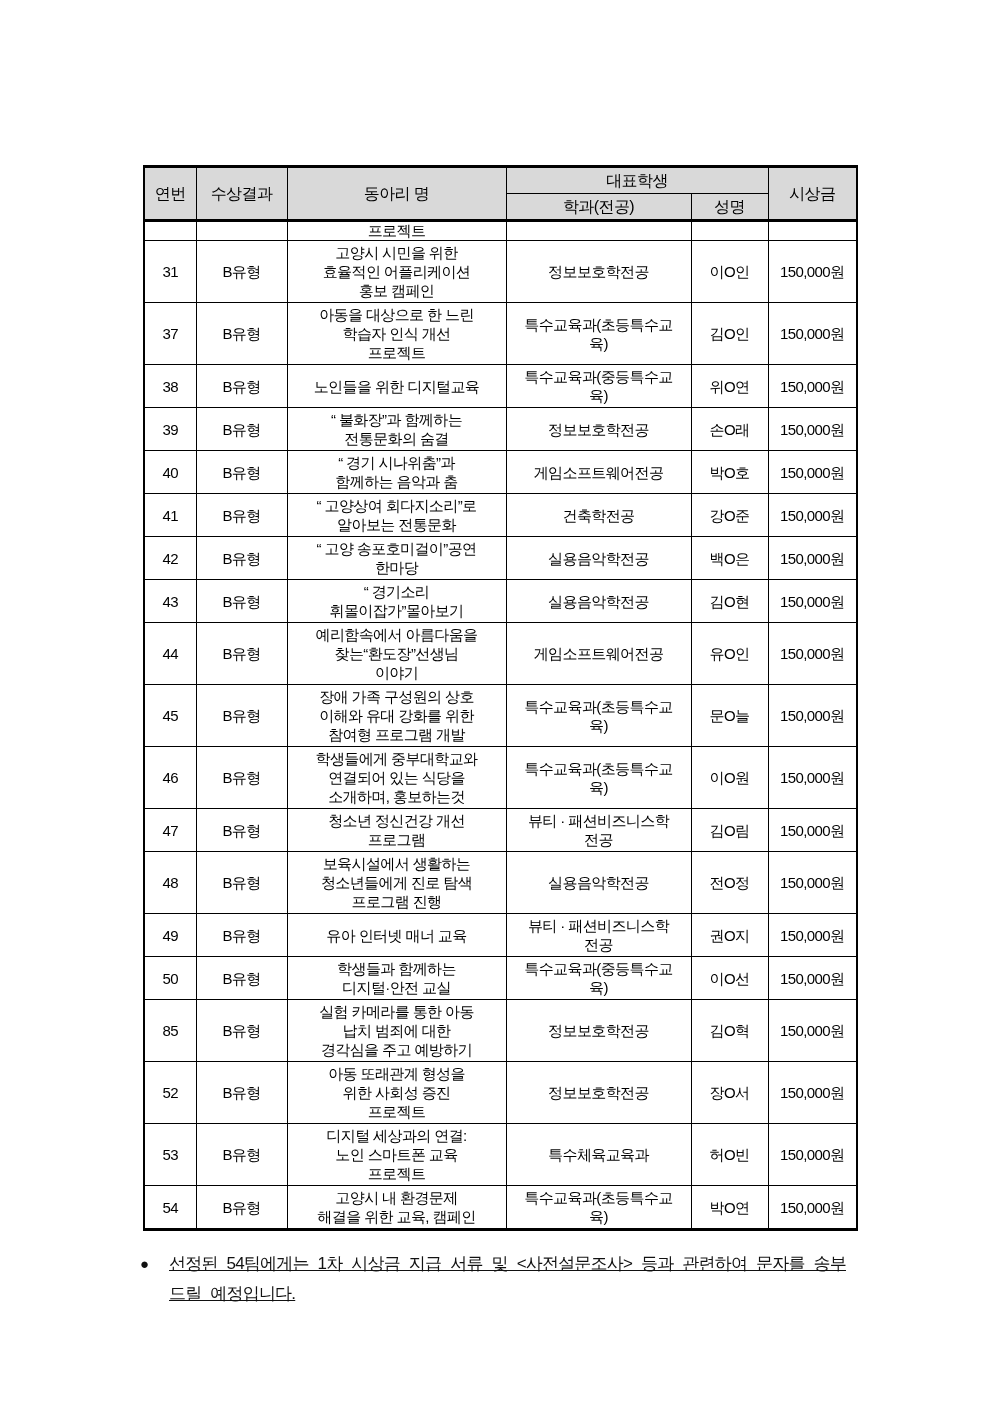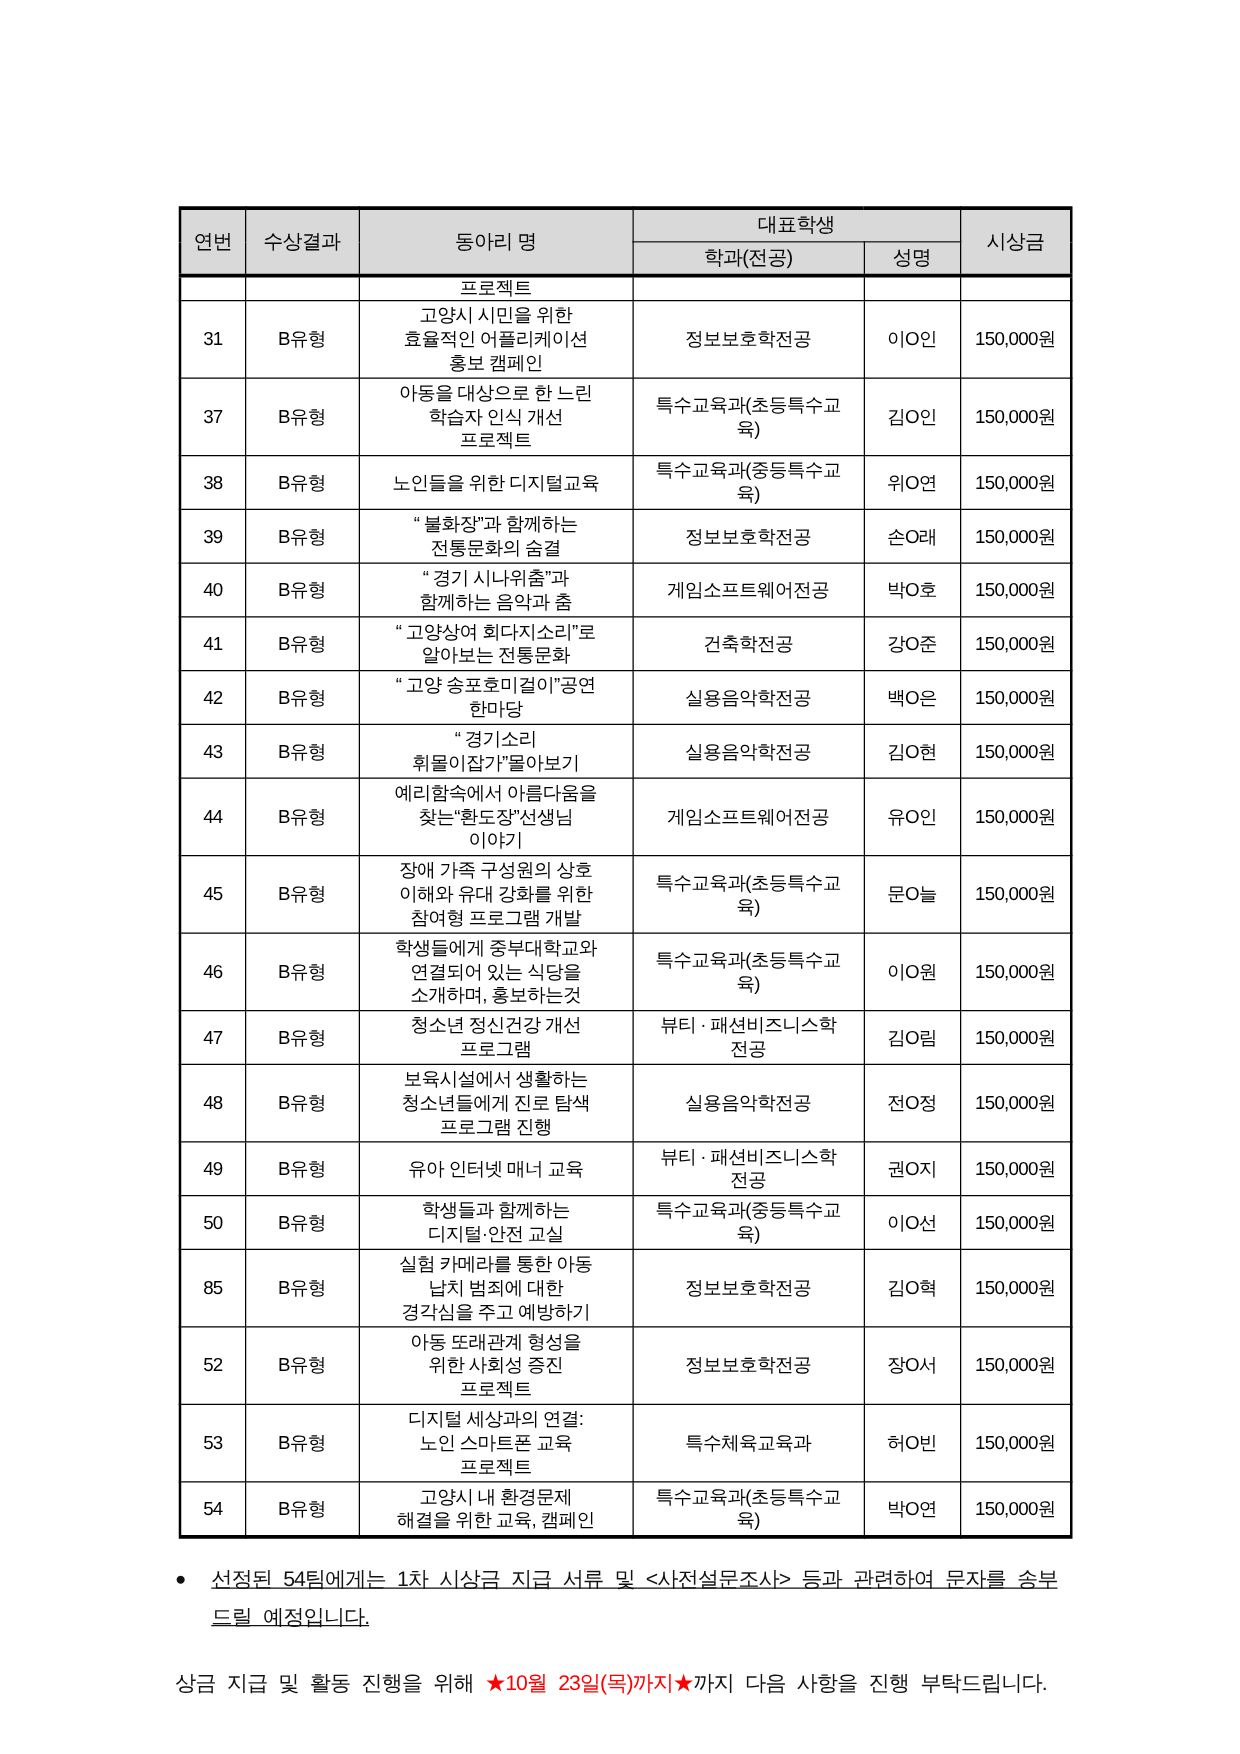--- a/index.html
+++ b/index.html
@@ -309,15 +309,14 @@
         </tr>
       </tbody>
   </table>
 
   <div class="note">
     <span class="bullet">●</span>
     <span class="note-text">선정된 54팀에게는 1차 시상금 지급 서류 및 &lt;사전설문조사&gt; 등과 관련하여 문자를 송부
 드릴 예정입니다.</span>
   </div>
 
-  <p class="deadline"><span>상금 지급 및 활동 진행을 위해 </span><span class="red">★10월 23일(목)까지★</span><span>까지 다음 사항을 진행 부탁드립니다.</span></p>
 
 </div>
 
 </body></html>

